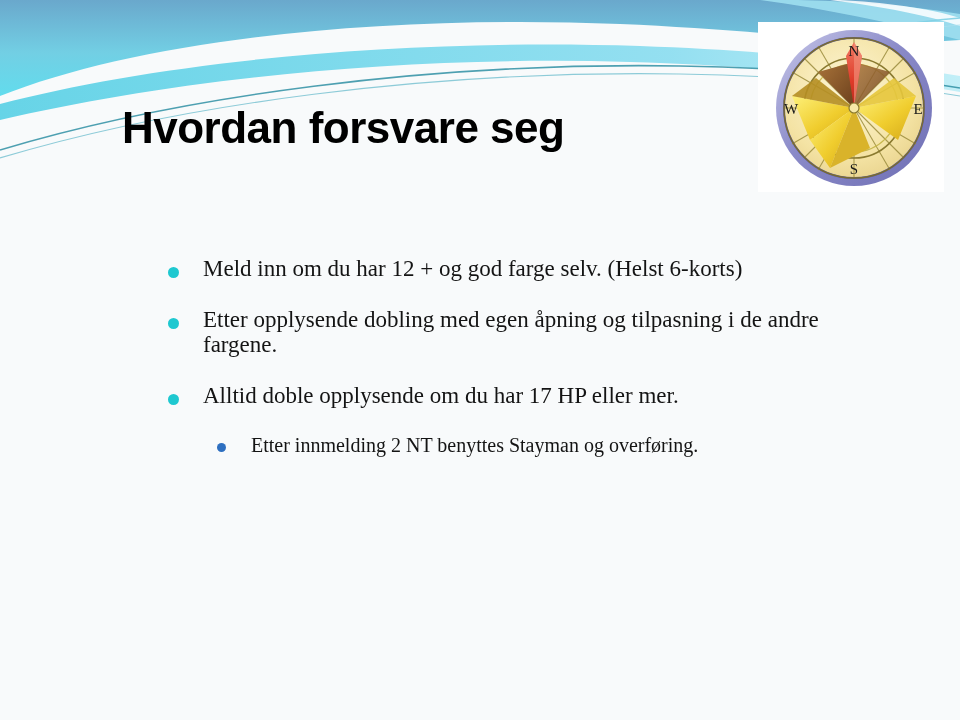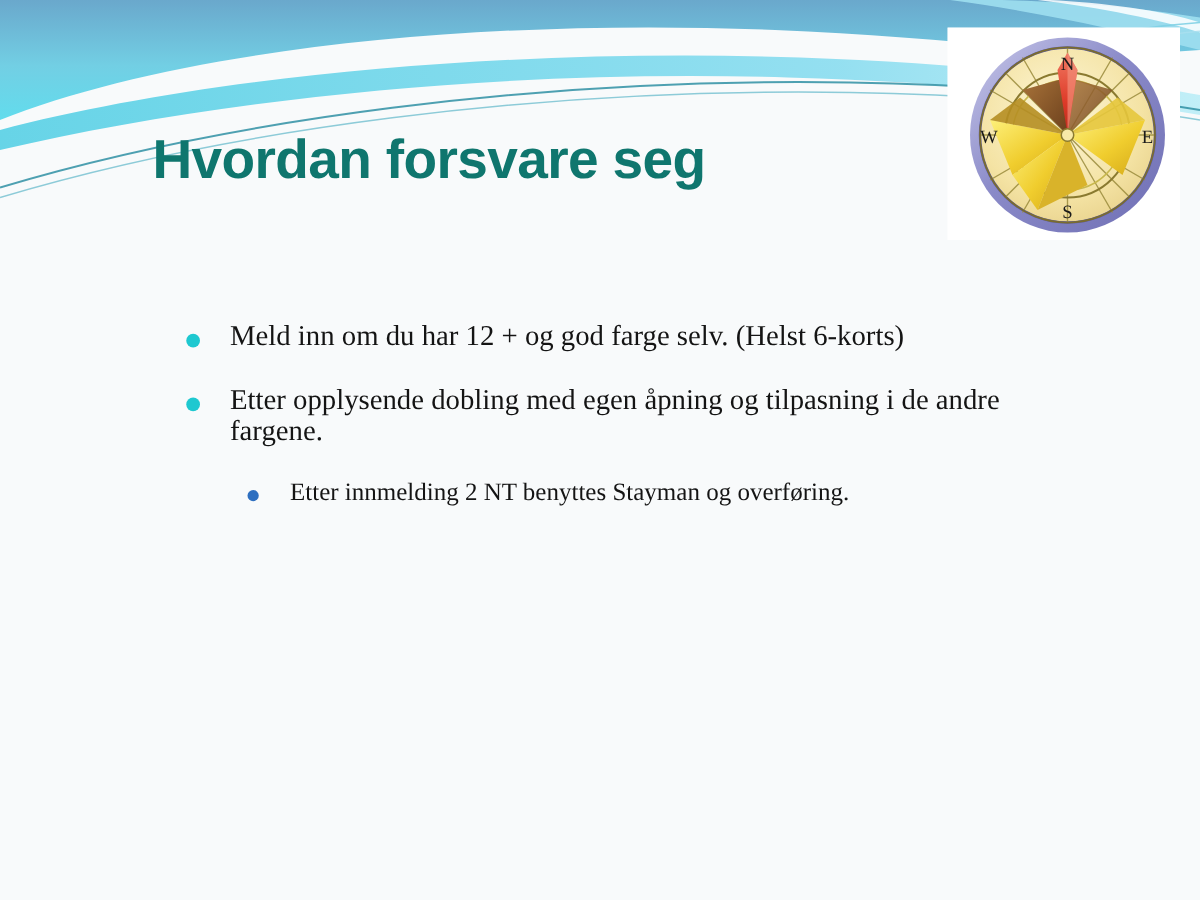--- a/index.html
+++ b/index.html
@@ -60,28 +60,28 @@
     left: 122px;
     top: 103px;
     width: 620px;
   }
   .title-line {
     font-family: "Liberation Sans", sans-serif;
     font-weight: bold;
     font-size: 44px;
     line-height: 50px;
     letter-spacing: -0.5px;
-    color: #0f766e;
+    color: #000000;
     white-space: nowrap;
   }
 
   
   .body-block {
     position: absolute;
-    left: 144px;
+    left: 163px;
     top: 256px;
     width: 730px;
   }
   .bullet-row {
     position: relative;
     display: block;
     padding-left: 40px;
     margin-bottom: 26px;
   }
   .bullet-row.sub {
@@ -234,20 +234,24 @@
     <div class="bullet-row">
       <span class="bullet-marker"></span>
       <span class="bullet-text">Meld inn om du har 12 + og god farge selv. (Helst 6-korts)</span>
     </div>
 
     <div class="bullet-row">
       <span class="bullet-marker"></span>
       <span class="bullet-text">Etter opplysende dobling med egen åpning og tilpasning i de andre fargene.</span>
     </div>
 
+    <div class="bullet-row">
+      <span class="bullet-marker"></span>
+      <span class="bullet-text">Alltid doble opplysende om du har 17 HP eller mer.</span>
+    </div>
 
 
     <div class="bullet-row sub gap-after">
       <span class="bullet-marker"></span>
       <span class="bullet-text">Etter innmelding 2 NT benyttes Stayman og overføring.</span>
     </div>
 
 
   </div>
 

